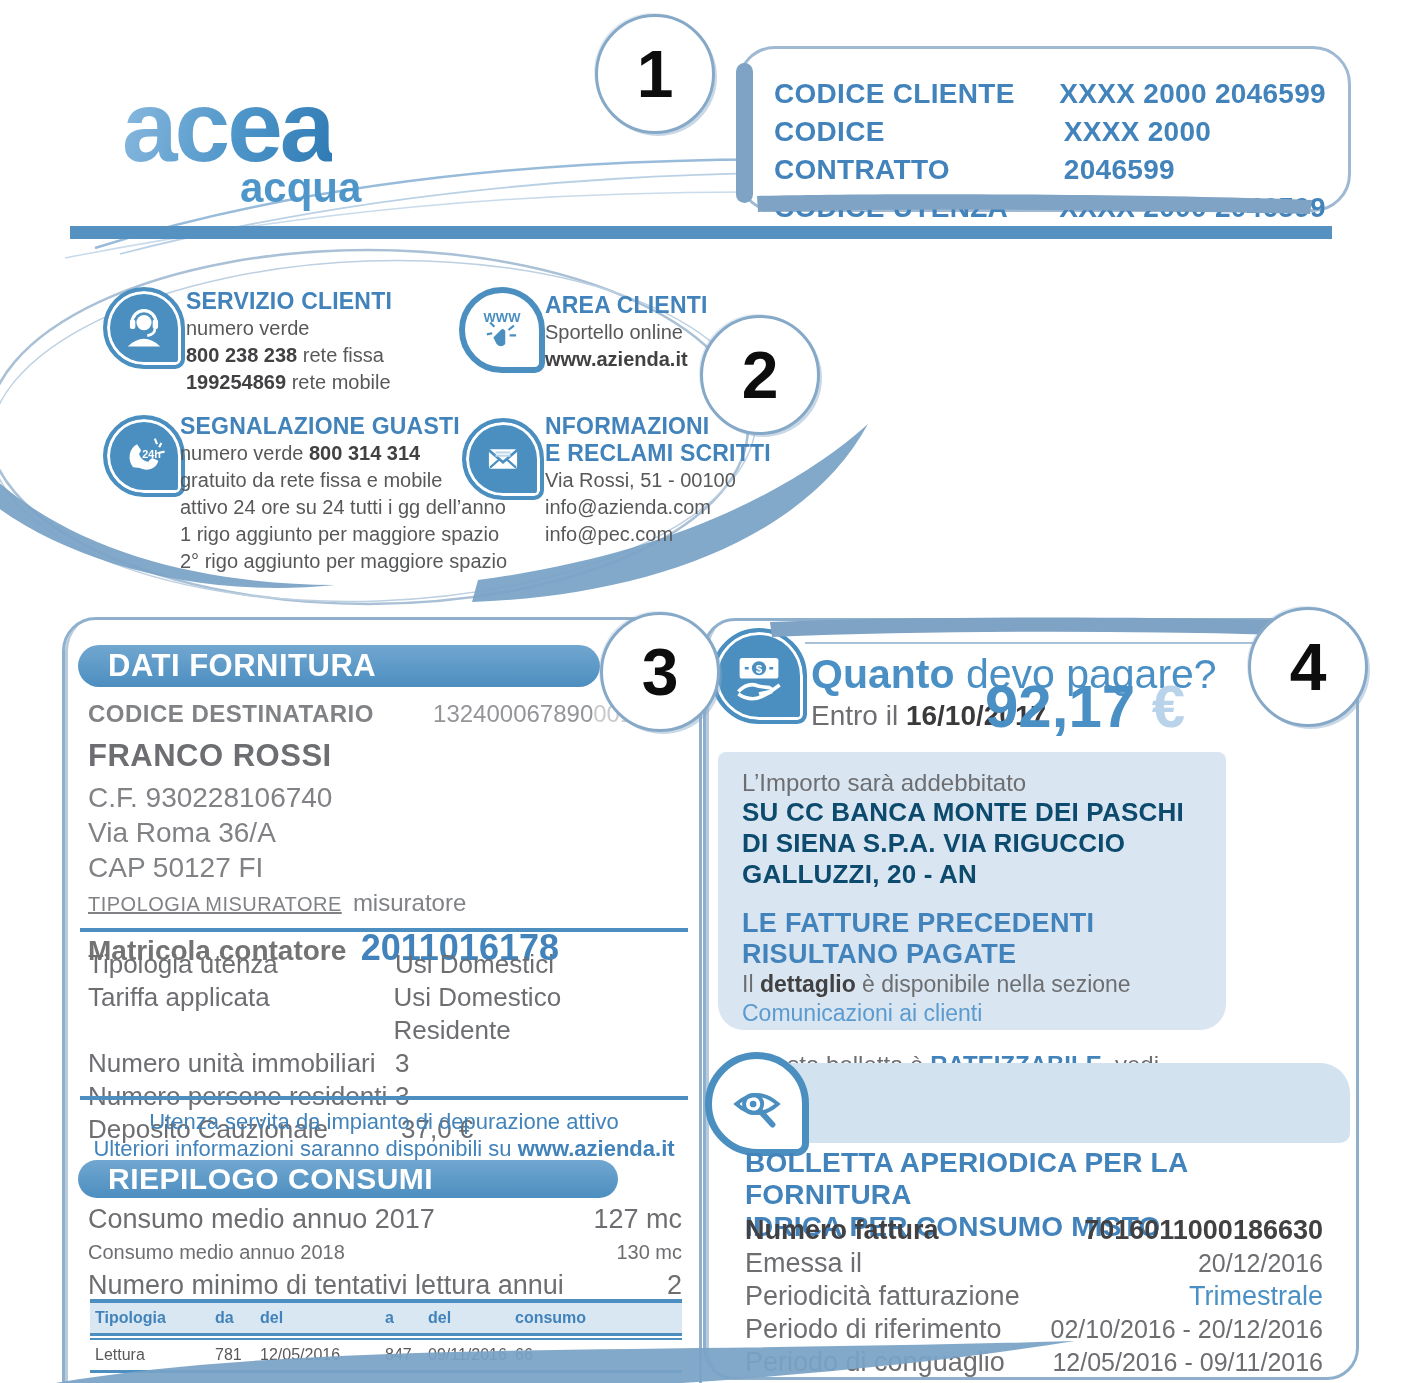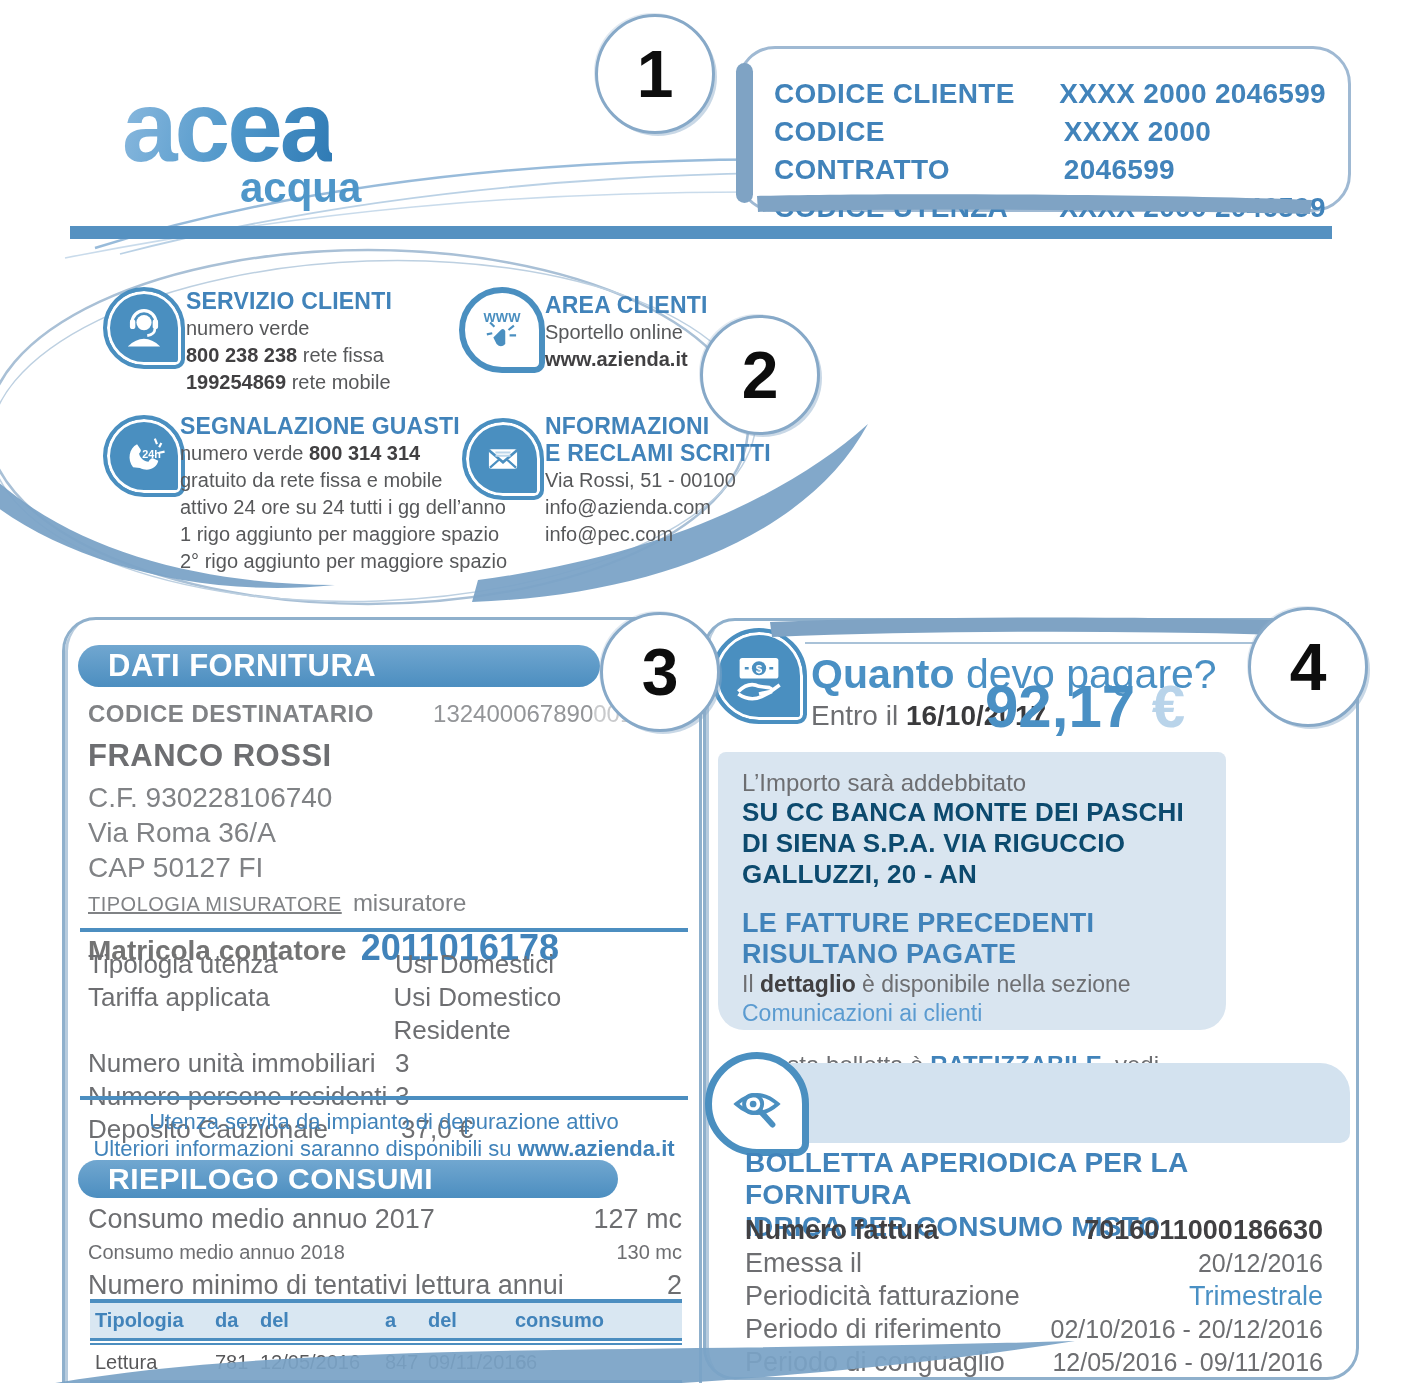--- a/index.html
+++ b/index.html
@@ -45,21 +45,21 @@
     border-radius:24px;display:flex;align-items:center;padding-left:30px;font-size:31px;letter-spacing:.5px;}
   .divider{background:#4c8ec0;height:4px;}
 
   .gray-caps{color:#808285;font-weight:700;letter-spacing:.5px;}
   .kv{display:flex;justify-content:space-between;}
   .frow{display:flex;font-size:26px;color:#6d6e71;line-height:33px;}
   .frow .lab{width:307px;}
   .note-blue{color:#4183ba;font-size:22px;line-height:27px;text-align:center;}
 
   
-  .ctable{font-size:20px;}
+  .ctable{font-size:16px;}
   .t-line{height:3px;background:#4c8ec0;}
   .t-line.thick{height:4px;}
   .t-gap{height:2px;background:#fff;}
   .t-head,.t-row{display:grid;grid-template-columns:120px 45px 125px 43px 87px auto;padding:6px 0 6px 5px;}
   .t-head{background:#d9e7f2;color:#4183ba;font-weight:700;}
   .t-row{color:#58585a;}
 
   
   .q-title{font-size:41px;color:#4a90c4;line-height:44px;}
   .q-title b{font-weight:800;}

